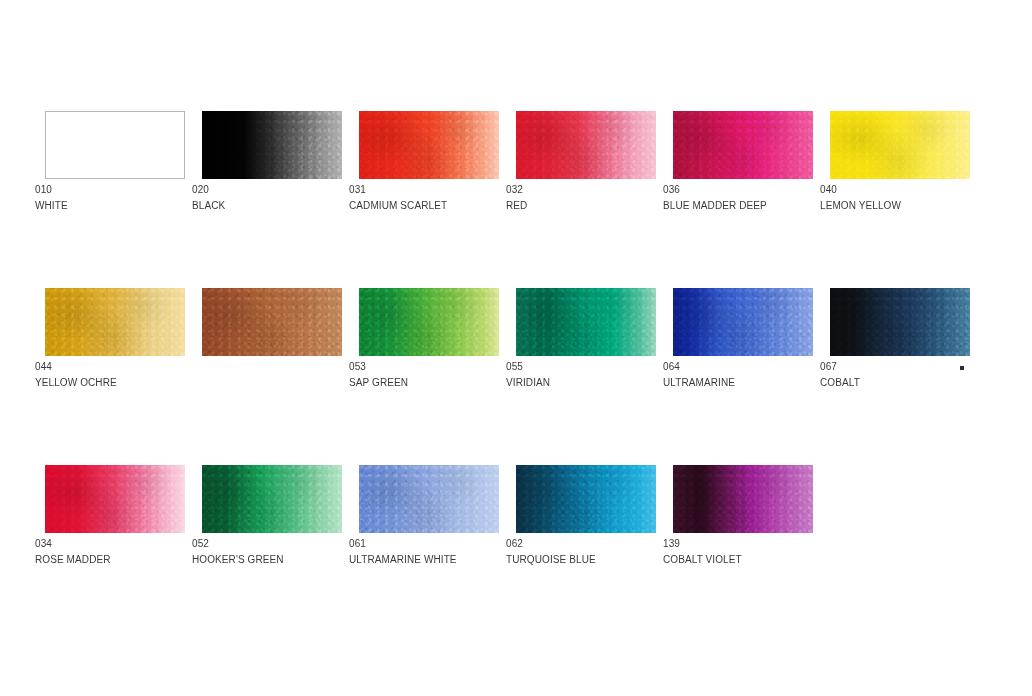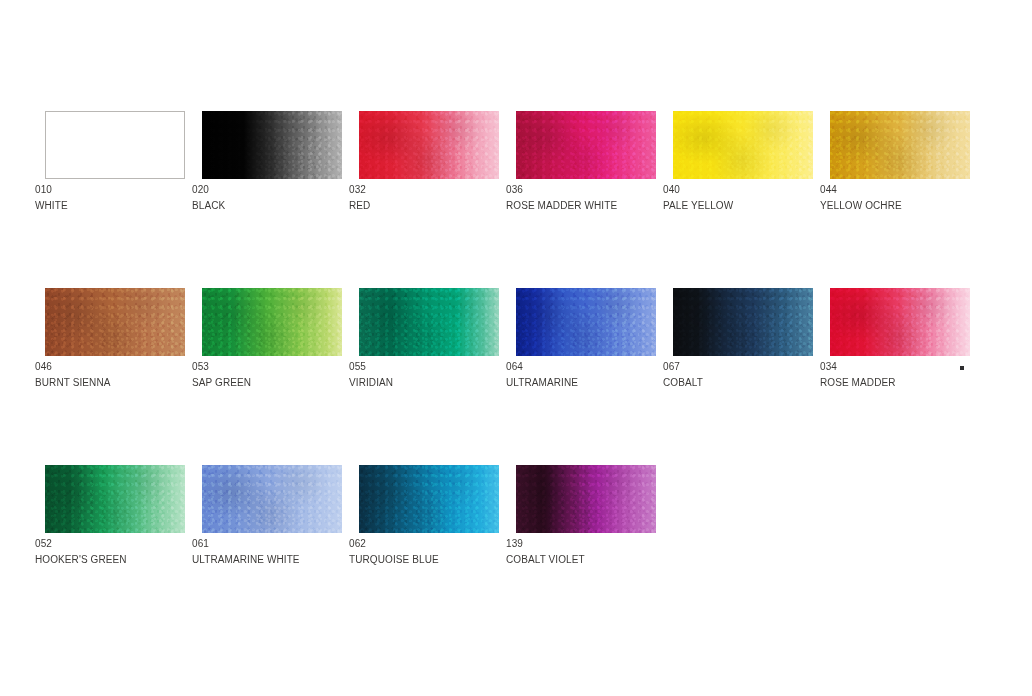--- a/index.html
+++ b/index.html
@@ -121,72 +121,79 @@
           <div class="wash-mottle"></div>
           <div class="wash-tex"></div>
         </div>
         <div class="swatch-caption">
           <span class="swatch-code">020</span>
           <span class="swatch-name">BLACK</span>
         </div>
       </div>
       <div class="swatch-cell">
         <div class="swatch-chip">
+          <div class="wash-base" style="background: linear-gradient(90deg, rgb(223, 31, 22) 0%, rgb(231, 42, 26) 26%, rgb(238, 68, 38) 52%, rgb(243, 115, 80) 72%, rgb(248, 166, 137) 90%, rgb(251, 199, 178) 100%);"></div>
+          <div class="wash-mottle"></div>
+          <div class="wash-tex"></div>
+        </div>
+        <div class="swatch-caption">
+          <span class="swatch-code">031</span>
+          <span class="swatch-name">CADMIUM SCARLET</span>
+        </div>
+      </div>
+      <div class="swatch-cell">
+        <div class="swatch-chip">
           <div class="wash-base" style="background: linear-gradient(90deg, rgb(217, 24, 44) 0%, rgb(222, 32, 52) 22%, rgb(229, 55, 76) 45%, rgb(236, 111, 141) 66%, rgb(242, 162, 185) 84%, rgb(246, 194, 210) 100%);"></div>
           <div class="wash-mottle"></div>
           <div class="wash-tex"></div>
         </div>
         <div class="swatch-caption">
           <span class="swatch-code">032</span>
           <span class="swatch-name">RED</span>
         </div>
       </div>
       <div class="swatch-cell">
         <div class="swatch-chip">
           <div class="wash-base" style="background: linear-gradient(90deg, rgb(168, 16, 58) 0%, rgb(191, 20, 73) 20%, rgb(217, 22, 95) 42%, rgb(230, 32, 120) 62%, rgb(236, 61, 140) 82%, rgb(238, 92, 158) 100%);"></div>
           <div class="wash-mottle"></div>
           <div class="wash-tex"></div>
         </div>
         <div class="swatch-caption">
           <span class="swatch-code">036</span>
-          <span class="swatch-name">ROSE MADDER WHITE</span>
+          <span class="swatch-name">BLUE MADDER DEEP</span>
         </div>
       </div>
       <div class="swatch-cell">
         <div class="swatch-chip">
           <div class="wash-base" style="background: linear-gradient(90deg, rgb(246, 222, 12) 0%, rgb(247, 225, 19) 30%, rgb(249, 230, 53) 58%, rgb(251, 235, 98) 80%, rgb(252, 239, 141) 100%);"></div>
           <div class="wash-mottle"></div>
           <div class="wash-tex"></div>
         </div>
         <div class="swatch-caption">
           <span class="swatch-code">040</span>
-          <span class="swatch-name">PALE YELLOW</span>
+          <span class="swatch-name">LEMON YELLOW</span>
         </div>
       </div>
       <div class="swatch-cell">
         <div class="swatch-chip">
           <div class="wash-base" style="background: linear-gradient(90deg, rgb(204, 149, 13) 0%, rgb(213, 161, 28) 24%, rgb(223, 179, 65) 50%, rgb(234, 208, 133) 76%, rgb(243, 222, 159) 100%);"></div>
           <div class="wash-mottle"></div>
           <div class="wash-tex"></div>
         </div>
         <div class="swatch-caption">
           <span class="swatch-code">044</span>
           <span class="swatch-name">YELLOW OCHRE</span>
         </div>
       </div>
       <div class="swatch-cell">
         <div class="swatch-chip">
           <div class="wash-base" style="background: linear-gradient(90deg, rgb(143, 69, 39) 0%, rgb(157, 83, 48) 22%, rgb(172, 100, 57) 48%, rgb(184, 115, 74) 72%, rgb(193, 135, 92) 100%);"></div>
           <div class="wash-mottle"></div>
           <div class="wash-tex"></div>
         </div>
-        <div class="swatch-caption">
-          <span class="swatch-code">046</span>
-          <span class="swatch-name">BURNT SIENNA</span>
-        </div>
       </div>
       <div class="swatch-cell">
         <div class="swatch-chip">
           <div class="wash-base" style="background: linear-gradient(90deg, rgb(15, 128, 51) 0%, rgb(23, 144, 58) 22%, rgb(75, 174, 56) 46%, rgb(134, 198, 75) 70%, rgb(188, 217, 111) 90%, rgb(219, 231, 152) 100%);"></div>
           <div class="wash-mottle"></div>
           <div class="wash-tex"></div>
         </div>
         <div class="swatch-caption">
           <span class="swatch-code">053</span>
           <span class="swatch-name">SAP GREEN</span>

